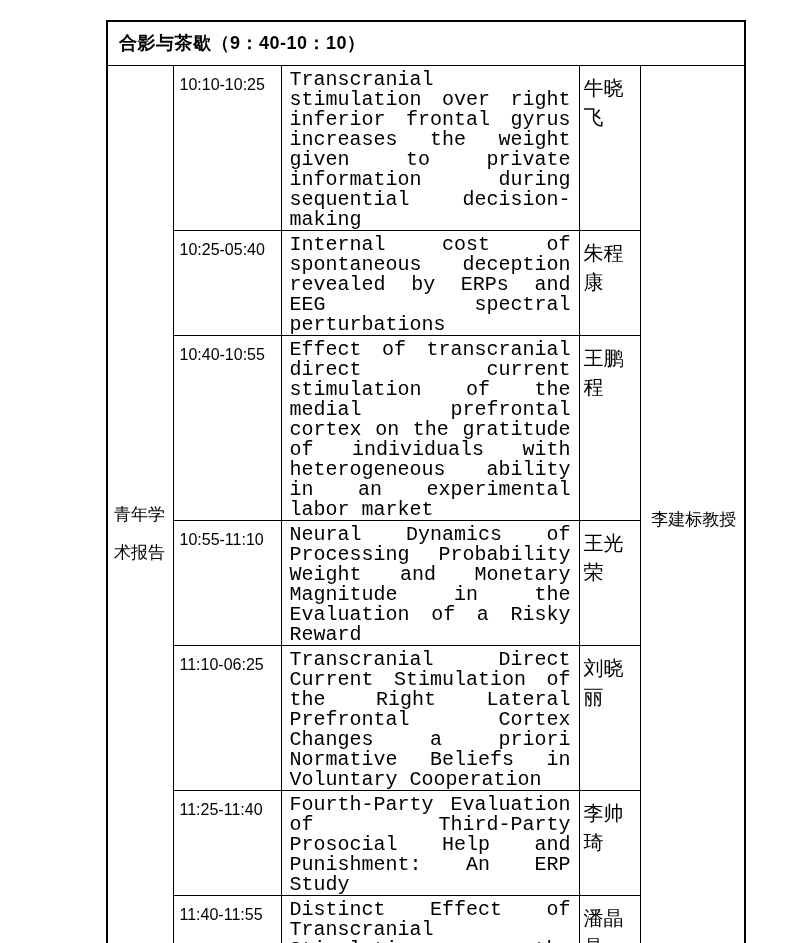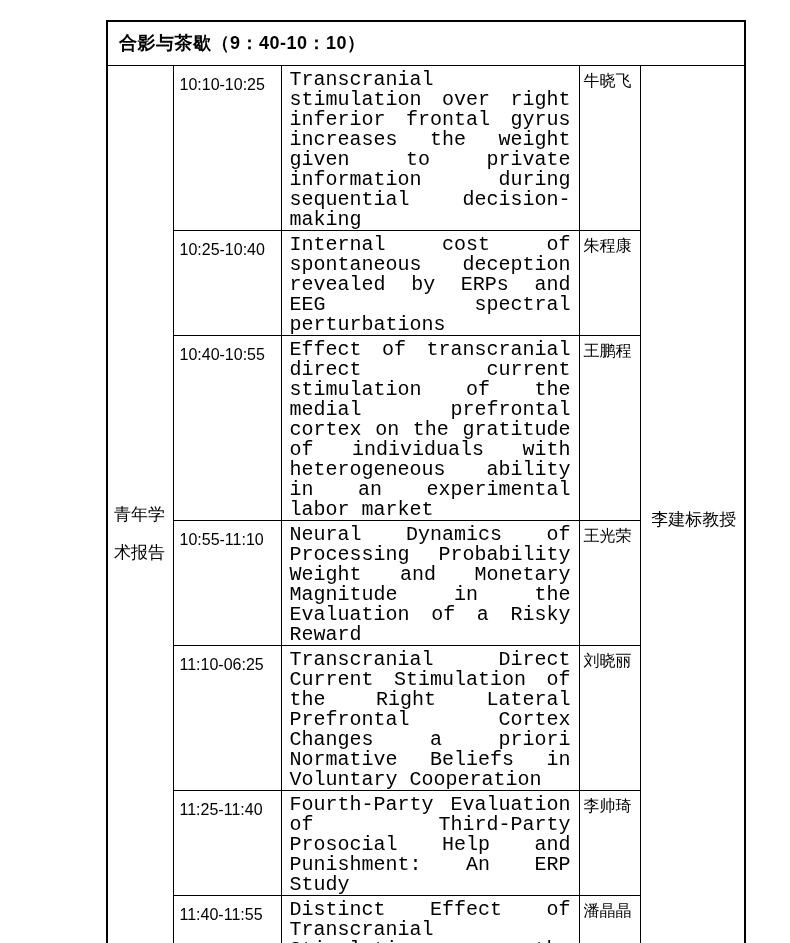--- a/index.html
+++ b/index.html
@@ -58,23 +58,23 @@
     white-space: nowrap;
   }
   td.title-cell {
     font-family: Liberation Mono, monospace;
     font-size: 20px;
     line-height: 20px;
     text-align: justify;
     padding: 4px 8px 0 8px;
   }
   td.speaker-cell {
-    font-size: 16px;
+    font-size: 20px;
     line-height: 29px;
-    padding: 0 1px 0 4px;
+    padding: 8px 1px 0 4px;
   }
   td.event-time-cell {
     vertical-align: middle;
     font-size: 16px;
     padding: 0 2px 0 6px;
     white-space: nowrap;
   }
   td.event-label-cell {
     vertical-align: middle;
     font-weight: bold;
@@ -105,21 +105,21 @@
 
     <tr style="height:121px">
       <td class="section-cell" rowspan="8">青年学术报告</td>
       <td class="time-cell">10:10-10:25</td>
       <td class="title-cell">Transcranial stimulation over right inferior frontal gyrus increases the weight given to private information during sequential decision-making</td>
       <td class="speaker-cell">牛晓飞</td>
       <td class="chair-cell" rowspan="8">李建标教授</td>
     </tr>
 
     <tr style="height:85px">
-      <td class="time-cell">10:25-10:40</td>
+      <td class="time-cell">10:25-05:40</td>
       <td class="title-cell">Internal cost of spontaneous deception revealed by ERPs and EEG spectral perturbations</td>
       <td class="speaker-cell">朱程康</td>
     </tr>
 
     <tr style="height:143px">
       <td class="time-cell">10:40-10:55</td>
       <td class="title-cell">Effect of transcranial direct current stimulation of the medial prefrontal cortex on the gratitude of individuals with heterogeneous ability in an experimental labor market</td>
       <td class="speaker-cell">王鹏程</td>
     </tr>
 

